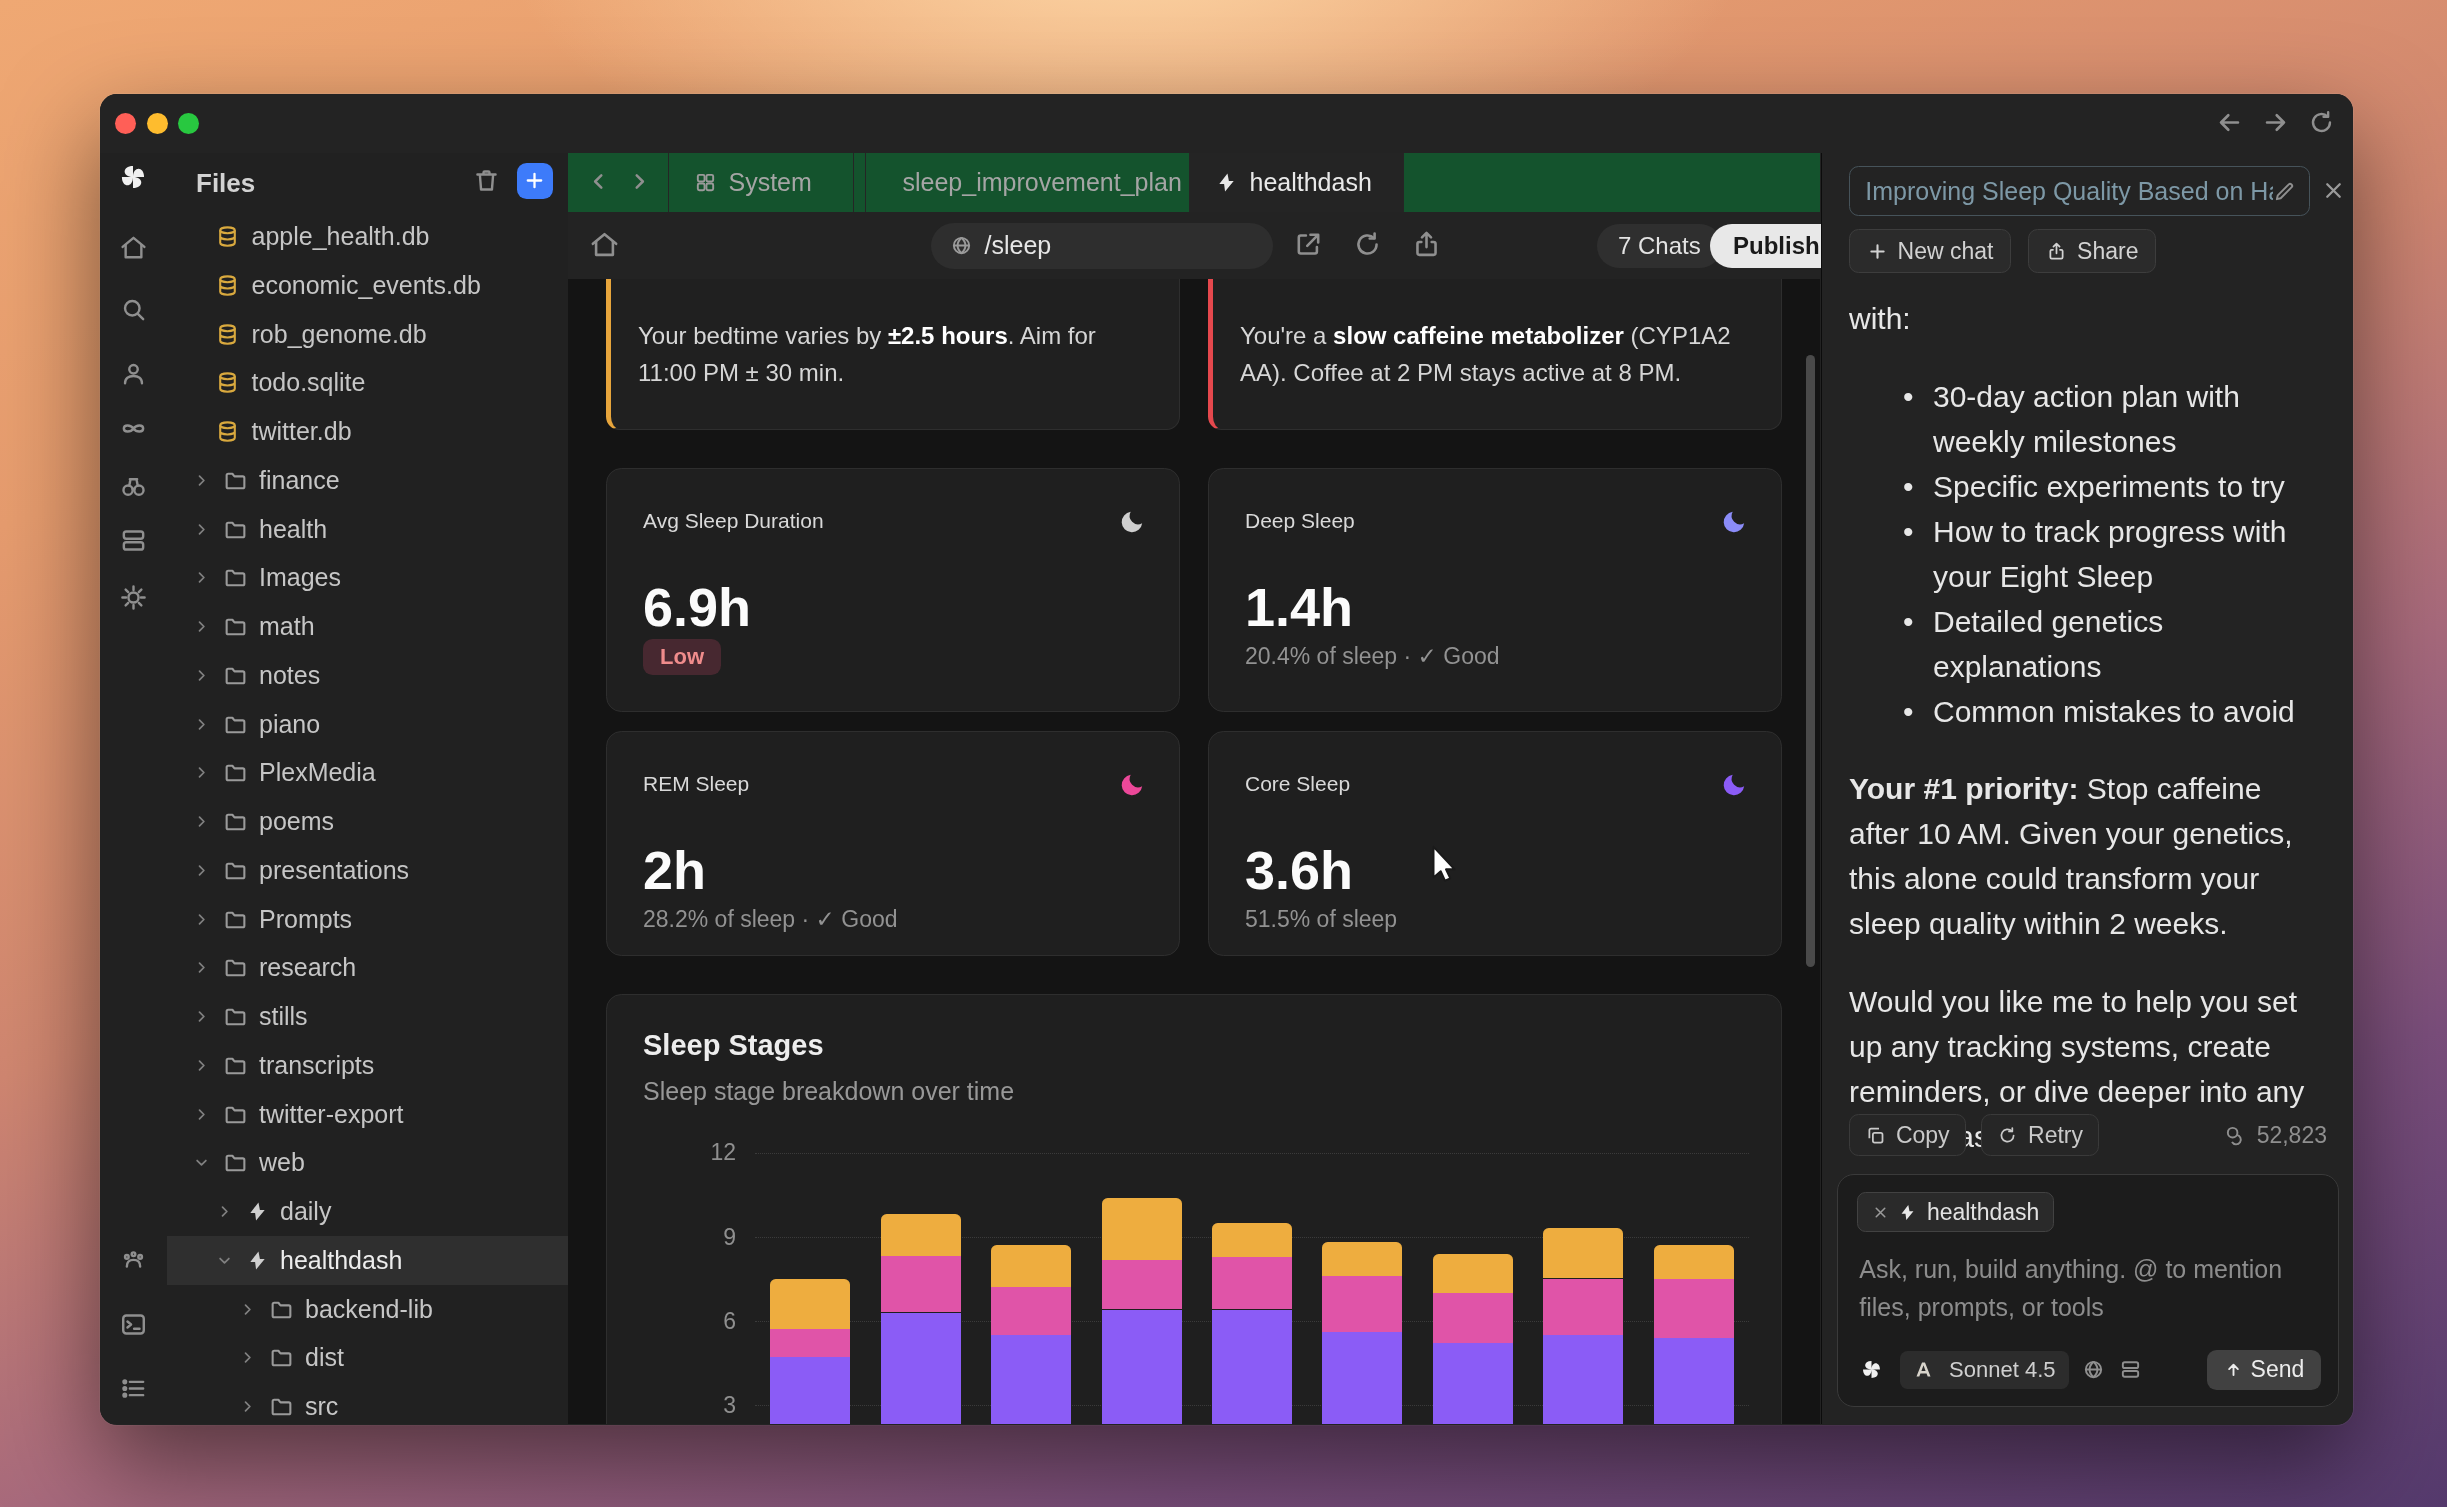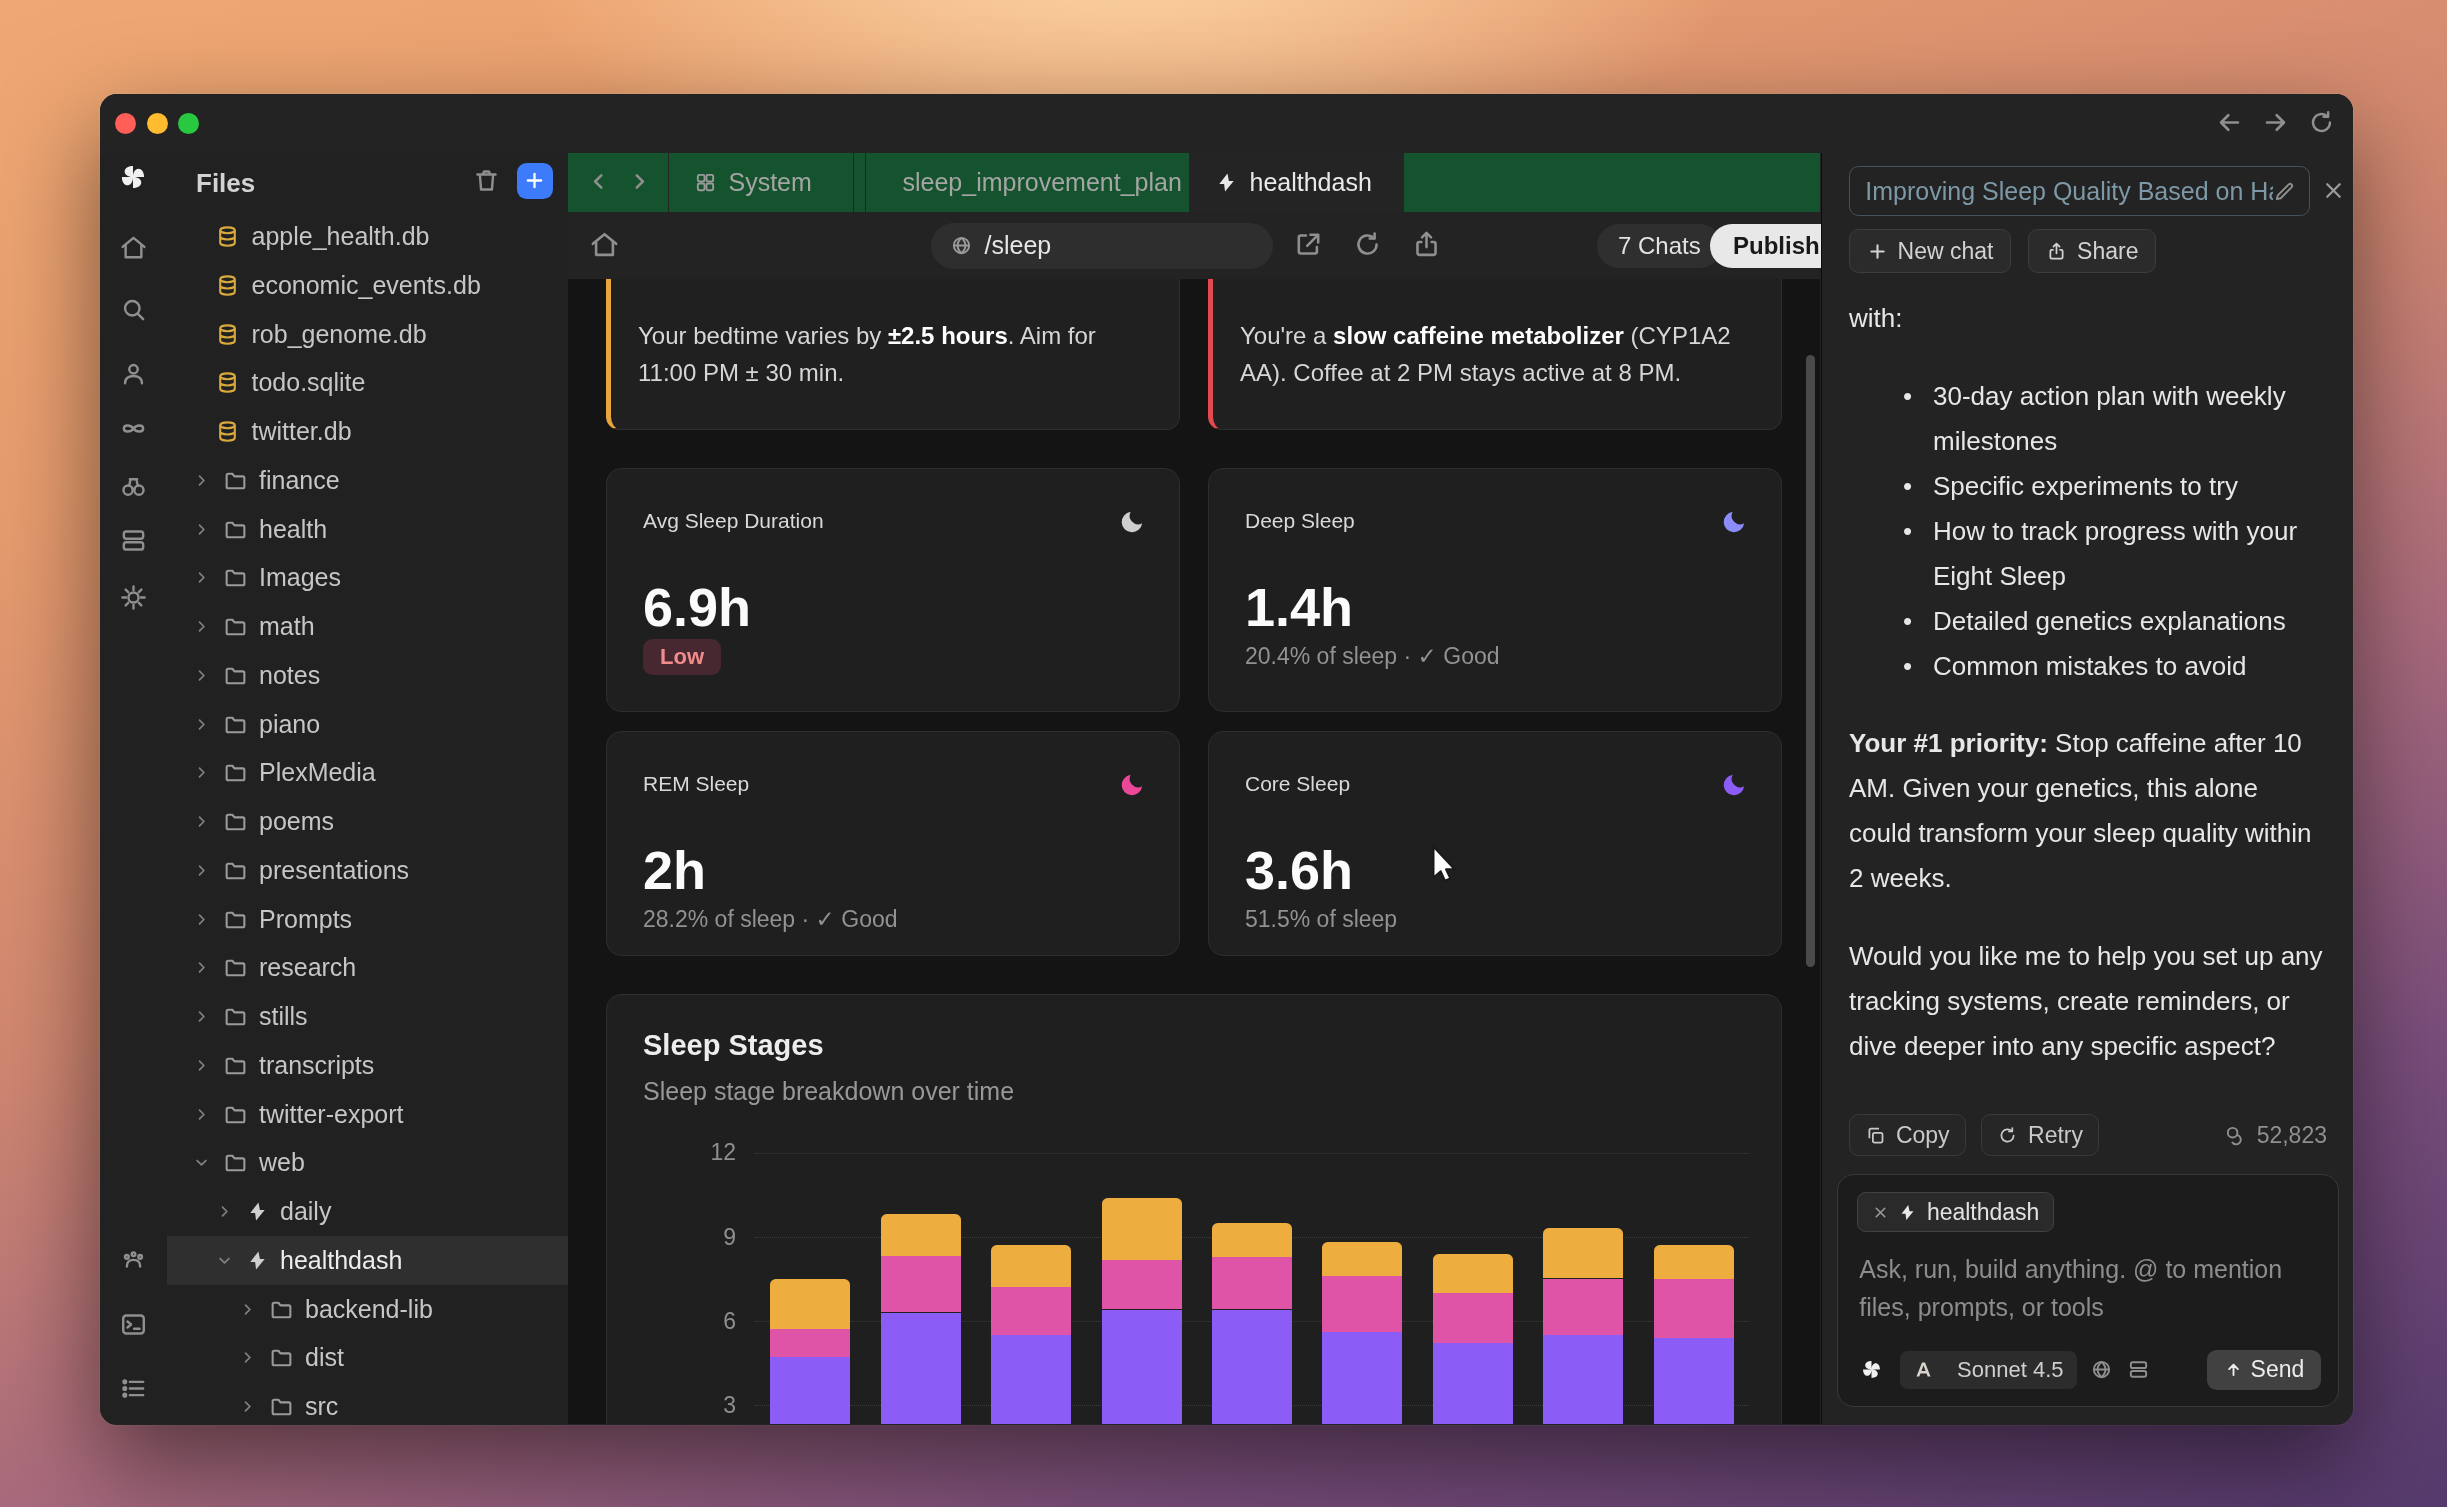--- a/index.html
+++ b/index.html
@@ -61,37 +61,37 @@
   .chart-sub{position:absolute;left:36px;top:82px;font-size:25px;color:#989898;}
   .gl{position:absolute;left:148px;width:994px;border-top:1.9px dotted #3b3b3b;}
   .yt{position:absolute;left:72px;width:57px;height:31px;line-height:31px;text-align:right;font-size:23px;color:#8f8f8f;}
   .vscroll{position:absolute;right:4.8px;top:76px;width:9.6px;height:612px;background:#4a4a4a;border-radius:4.8px;}
   .panel{position:absolute;left:1721px;top:59px;width:532px;height:1271px;background:#232323;border-left:1px solid #0c0c0c;box-sizing:border-box;}
   .ptitle{position:absolute;left:27px;top:13.4px;width:461px;height:50px;border:1px solid #46535a;border-radius:9.6px;
     display:flex;align-items:center;justify-content:space-between;padding:0 13.4px 0 15.3px;box-sizing:border-box;}
   .ptitle-text{font-size:25px;color:#7d98a6;white-space:nowrap;overflow:hidden;}
   .pclose{position:absolute;left:499px;top:25px;color:#9a9a9a;}
   .prow2{position:absolute;left:27px;top:76px;display:flex;gap:17px;}
-  .transcript{position:absolute;left:27px;top:143px;width:478px;font-size:26px;line-height:45px;color:#e7e7e7;}
+  .transcript{position:absolute;left:27px;top:143px;width:478px;font-size:30px;line-height:45px;color:#e7e7e7;}
   .transcript p{margin:0 0 32.5px 0;}
   .t-intro{margin:0 0 15.3px 0;}
   .blist{margin:0 0 32.5px 0;padding:0;list-style:none;}
   .blist li{position:relative;padding-left:84px;}
   .blist li::before{content:"•";position:absolute;left:54px;color:#e7e7e7;}
   .msg-actions{position:absolute;left:27px;right:26px;top:961px;height:42px;display:flex;align-items:center;gap:15.3px;}
   .apill{display:inline-flex;align-items:center;gap:9.6px;background:#262626;border:1px solid #3a3a3a;border-radius:9.6px;
     color:#c9c9c9;font-size:23px;padding:0 15.3px;height:42px;box-sizing:border-box;}
   .tokens{margin-left:auto;display:flex;align-items:center;gap:9.6px;color:#8f8f8f;font-size:23px;}
   .composer{position:absolute;left:15.3px;top:1021px;width:502px;height:233px;background:#1c1c1c;
     border:1px solid #3a3a3a;border-radius:17px;box-sizing:border-box;}
   .chip{position:absolute;left:19px;top:17px;height:40px;display:inline-flex;align-items:center;gap:9.6px;
     background:#2a2a2a;border:1px solid #424242;border-radius:8.6px;padding:0 13.4px;font-size:23px;color:#e2e2e2;box-sizing:border-box;}
   .cinput{position:absolute;left:21px;top:75px;width:458px;font-size:25px;line-height:38px;color:#8d8d8d;}
   .comp-bottom{position:absolute;left:19px;right:17px;bottom:15.3px;height:42px;display:flex;align-items:center;gap:13.4px;}
-  .modelpill{display:inline-flex;align-items:center;gap:23px;background:#2c2c2c;border-radius:7.6px;height:38px;
+  .modelpill{display:inline-flex;align-items:center;gap:15px;background:#2c2c2c;border-radius:7.6px;height:38px;
     padding:0 13.4px;font-size:22px;color:#cfcfcf;}
   .sendbtn{margin-left:auto;display:inline-flex;align-items:center;gap:7.6px;background:#414141;border-radius:9.6px;
     height:40px;padding:0 17px;font-size:23px;color:#ececec;}
   .cursor{position:absolute;left:1424px;top:841px;}
   svg.ic{display:block;}
 </style>
 </head>
 <body>
 
 <svg width="0" height="0" style="position:absolute">

